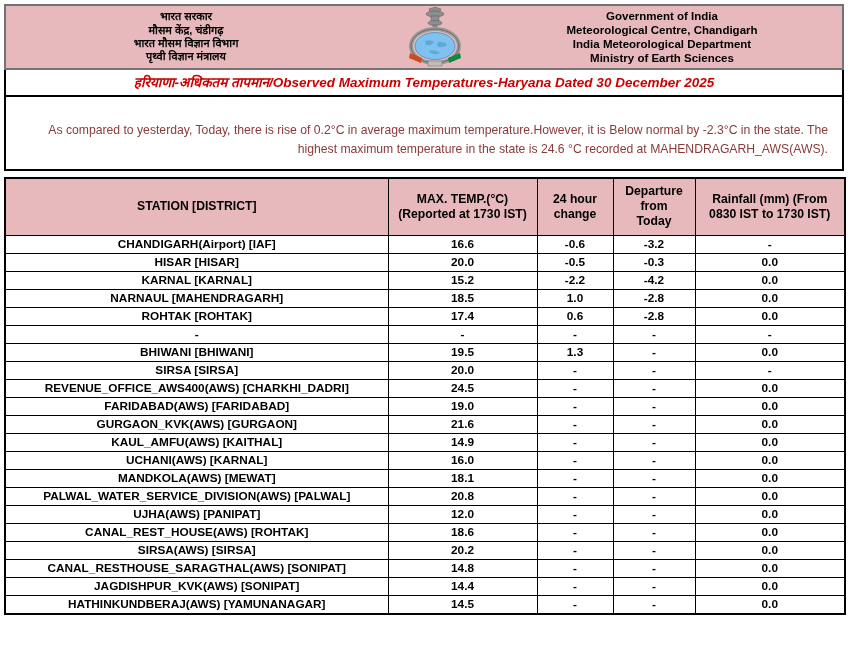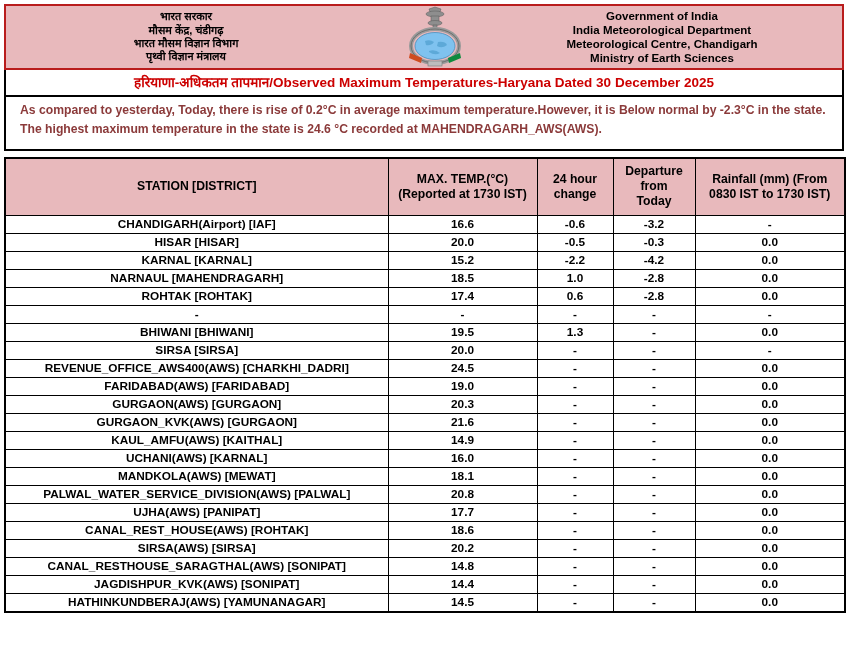--- a/index.html
+++ b/index.html
@@ -15,21 +15,21 @@
   }
   .page {
     width: 840px;
     margin: 0 auto;
     padding-top: 4px;
     box-sizing: border-box;
   }
 
   
   .masthead {
-    border: 2px solid #b91c1c;
+    border: 2px solid #737373;
     background: #e8b9bc;
     height: 66px;
     display: flex;
     align-items: stretch;
     box-sizing: border-box;
   }
   .mast-col {
     flex: 1 1 0;
     display: flex;
     flex-direction: column;
@@ -64,36 +64,37 @@
     background: #ffffff;
     text-align: center;
     padding: 3px 4px 4px;
     box-sizing: border-box;
   }
   .titlebar .t {
     color: #cc0000;
     font-weight: bold;
     font-size: 13.5px;
     white-space: nowrap;
+    font-style: italic;
   }
   .titlebar .t .hi {
     font-family: "Liberation Sans", "DejaVu Sans", sans-serif;
   }
 
   
   .summary {
     border: 2px solid #000000;
     border-top: none;
     background: #ffffff;
-    text-align: left;
-    padding: 4px 14px 10px;
+    text-align: right;
+    padding: 24px 14px 10px;
     box-sizing: border-box;
     color: #8b3a3a;
     font-size: 12.2px;
-    font-weight: bold;
+    font-weight: normal;
     line-height: 1.55;
   }
 
   
   .gap { height: 6px; }
 
   
   table.wx {
     border-collapse: collapse;
     width: 840px;
@@ -169,22 +170,22 @@
 
         <path d="M5 47 L17 52 L16 57 L4 52 Z" fill="#cf4b1e"></path>
         <path d="M55 47 L43 52 L44 57 L56 52 Z" fill="#0d8a3e"></path>
 
         <rect x="23" y="55" width="14" height="5" fill="#bdbdbd" stroke="#7a7a7a" stroke-width="0.6"></rect>
       </svg>
     </div>
 
     <div class="mast-col english">
       <div class="mast-line">Government of India</div>
+      <div class="mast-line">Meteorological Centre, Chandigarh</div>
       <div class="mast-line">India Meteorological Department</div>
-      <div class="mast-line">Meteorological Centre, Chandigarh</div>
       <div class="mast-line">Ministry of Earth Sciences</div>
     </div>
   </div>
 
   <div class="titlebar">
     <span class="t"><span class="hi">हरियाणा-अधिकतम तापमान</span><span>/</span><span>Observed Maximum Temperatures-Haryana Dated 30 December 2025</span></span>
   </div>
 
   <div class="summary">As compared to yesterday, Today, there is rise of 0.2°C in average maximum temperature.However, it is Below normal by -2.3°C in the state. The highest maximum temperature in the state is 24.6 °C recorded at MAHENDRAGARH_AWS(AWS).</div>
 
@@ -285,27 +286,20 @@
           <td>0.0</td>
         </tr>
         <tr>
           <td>FARIDABAD(AWS)  [FARIDABAD]</td>
           <td>19.0</td>
           <td>-</td>
           <td>-</td>
           <td>0.0</td>
         </tr>
         <tr>
-          <td>GURGAON(AWS)  [GURGAON]</td>
-          <td>20.3</td>
-          <td>-</td>
-          <td>-</td>
-          <td>0.0</td>
-        </tr>
-        <tr>
           <td>GURGAON_KVK(AWS)  [GURGAON]</td>
           <td>21.6</td>
           <td>-</td>
           <td>-</td>
           <td>0.0</td>
         </tr>
         <tr>
           <td>KAUL_AMFU(AWS)  [KAITHAL]</td>
           <td>14.9</td>
           <td>-</td>
@@ -328,21 +322,21 @@
         </tr>
         <tr>
           <td>PALWAL_WATER_SERVICE_DIVISION(AWS)  [PALWAL]</td>
           <td>20.8</td>
           <td>-</td>
           <td>-</td>
           <td>0.0</td>
         </tr>
         <tr>
           <td>UJHA(AWS)  [PANIPAT]</td>
-          <td>17.7</td>
+          <td>12.0</td>
           <td>-</td>
           <td>-</td>
           <td>0.0</td>
         </tr>
         <tr>
           <td>CANAL_REST_HOUSE(AWS)  [ROHTAK]</td>
           <td>18.6</td>
           <td>-</td>
           <td>-</td>
           <td>0.0</td>

